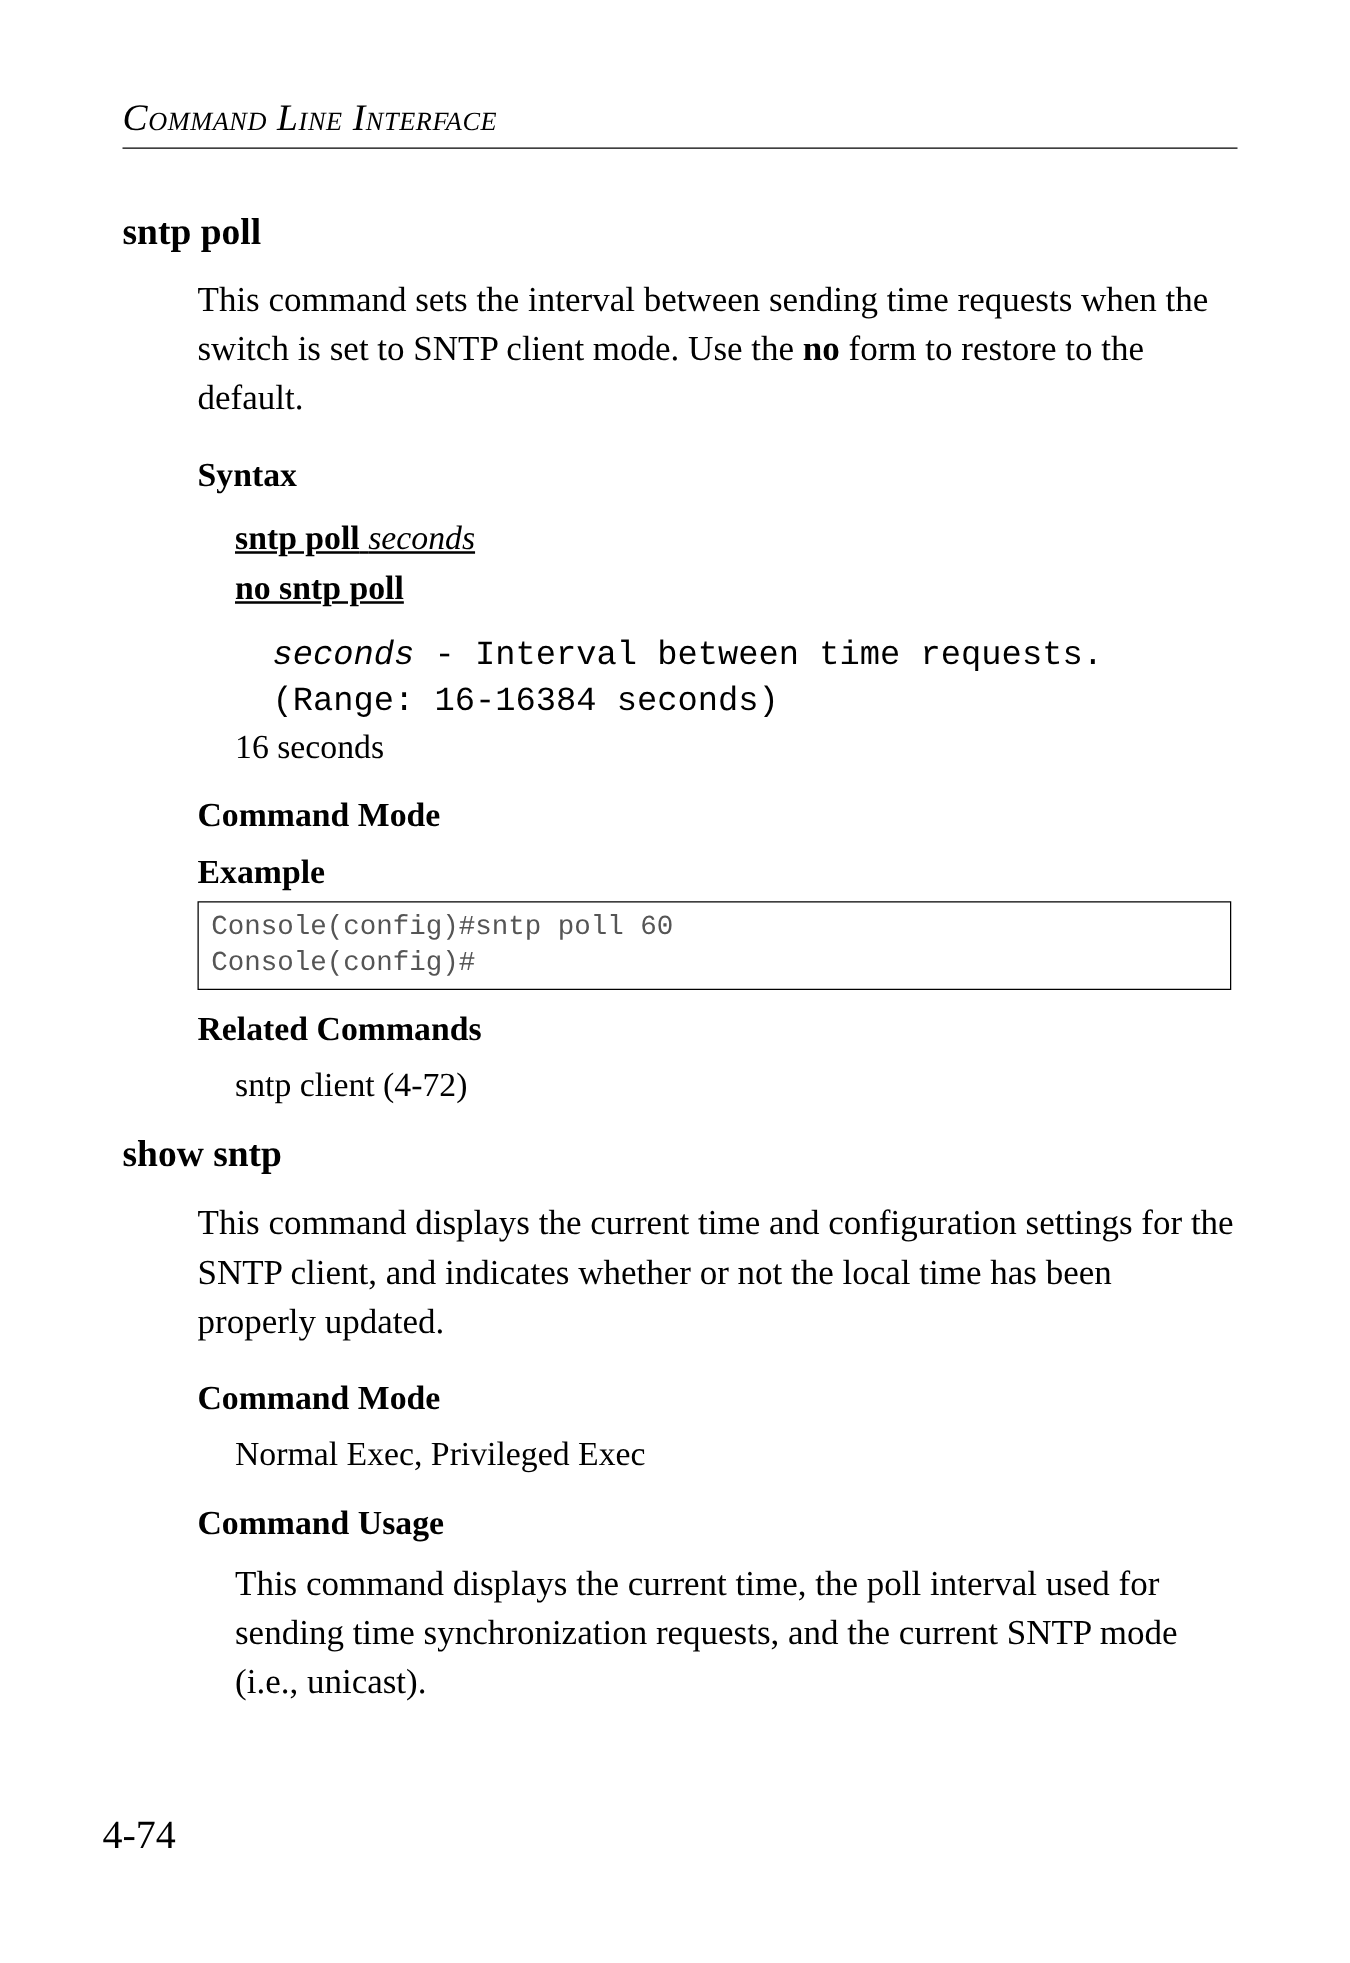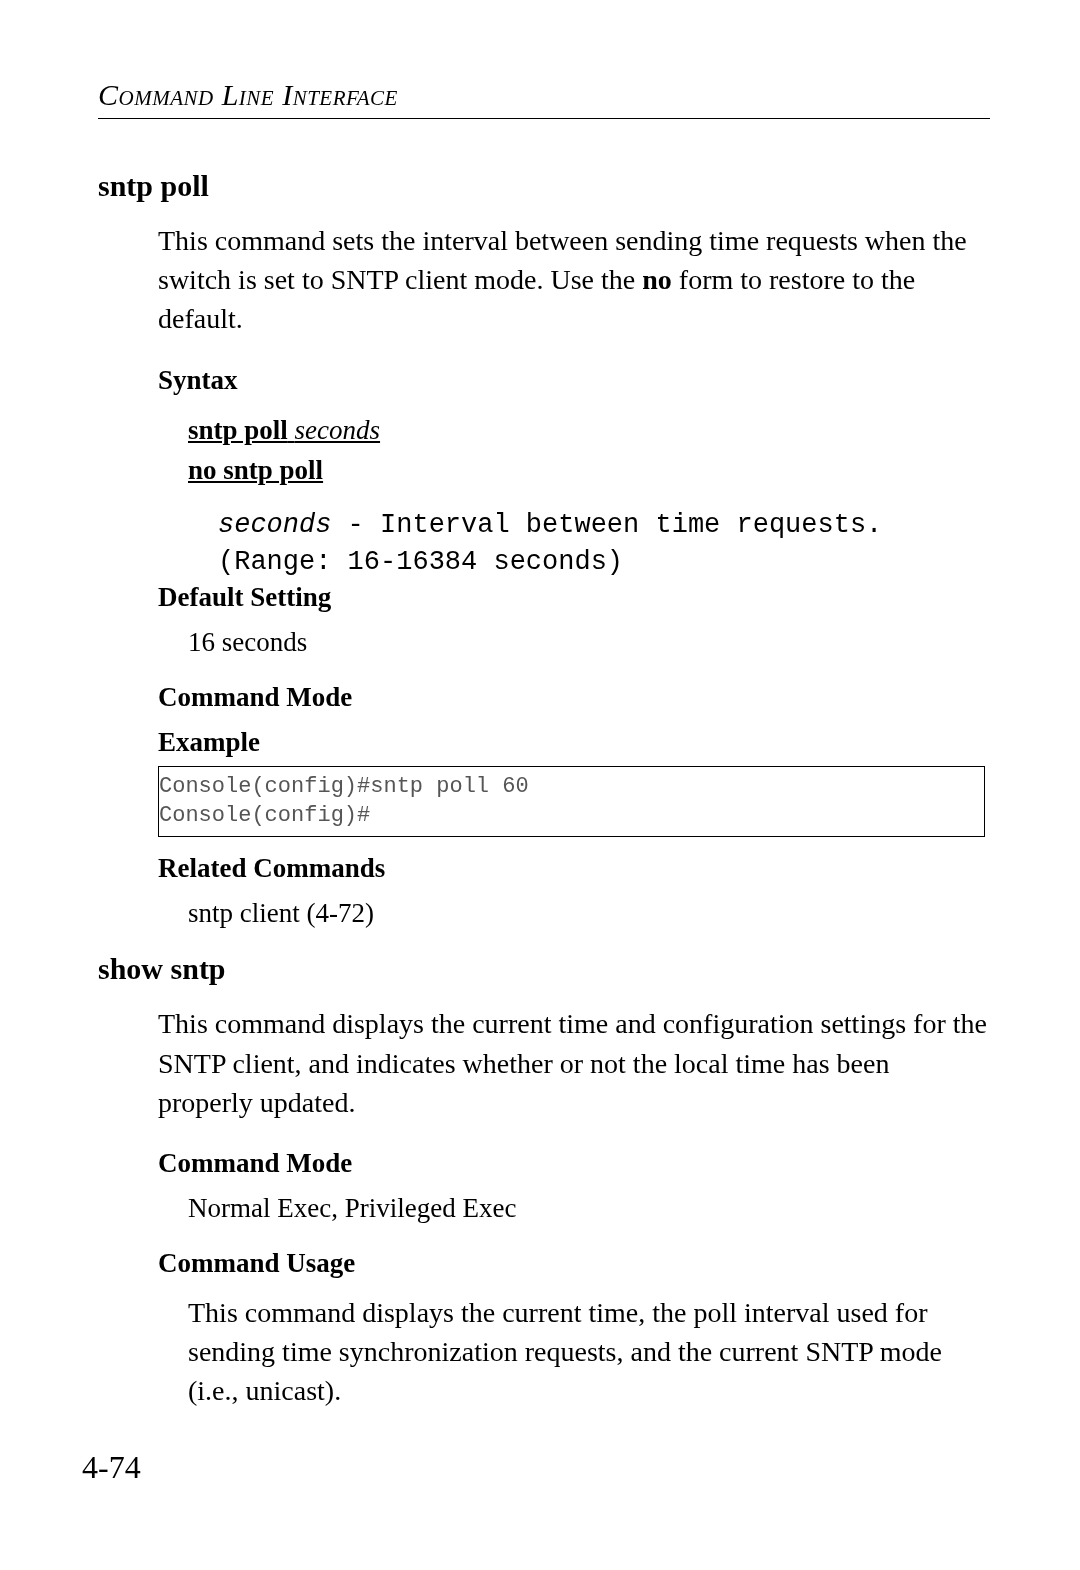--- a/index.html
+++ b/index.html
@@ -61,21 +61,21 @@
   }
   .param-desc .arg { font-style: italic; }
   .value-line {
     margin-left: 90px;
     font-size: 27px;
     margin-bottom: 24px;
   }
   .code-box {
     margin: 0 5px 16px 60px;
     border: 1px solid #000;
-    padding: 6px 0;
+    padding: 6px 10px;
     font-family: "Courier New", Courier, monospace;
     font-size: 22px;
     line-height: 1.3;
     color: #555;
     white-space: pre;
   }
   .page-num {
     position: absolute;
     left: 82px;
     bottom: 62px;
@@ -99,21 +99,20 @@
   <div class="sub-h">Syntax</div>
   <div class="indent1 tight">
     <span class="cmd">sntp poll</span>
     <span class="arg">seconds</span><br>
     <span class="cmd">no sntp poll</span>
   </div>
   <div class="param-desc">
     <span class="arg">seconds</span><span> - Interval between time requests. (Range: 16-16384 seconds)</span>
   </div>
 
-  <div class="sub-h">Default Setting</div>
   <div class="value-line">16 seconds</div>
 
   <div class="sub-h">Command Mode</div>
 
   <div class="sub-h" style="margin-bottom:8px;">Example</div>
   <div class="code-box">Console(config)#sntp poll 60
 Console(config)#</div>
 
   <div class="sub-h">Related Commands</div>
   <div class="value-line" style="margin-bottom:23px;">sntp client (4-72)</div>

